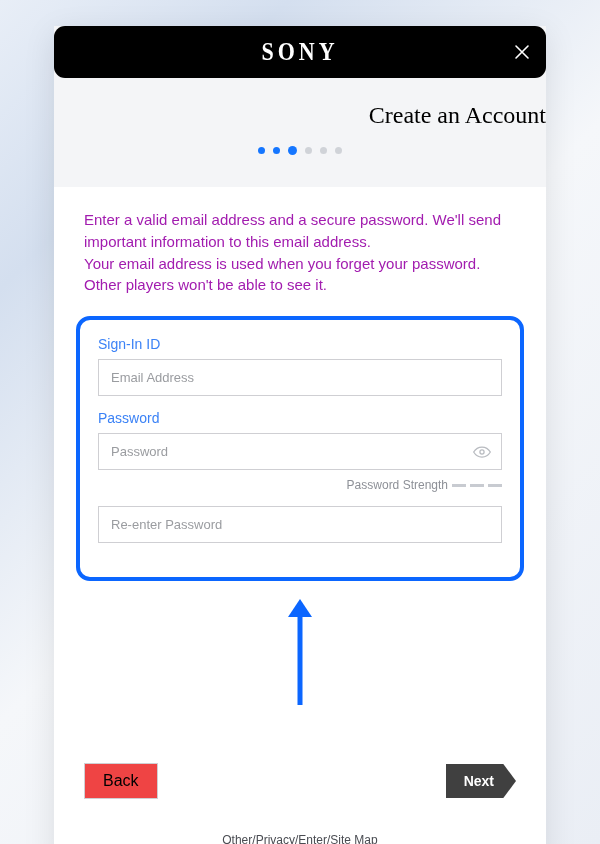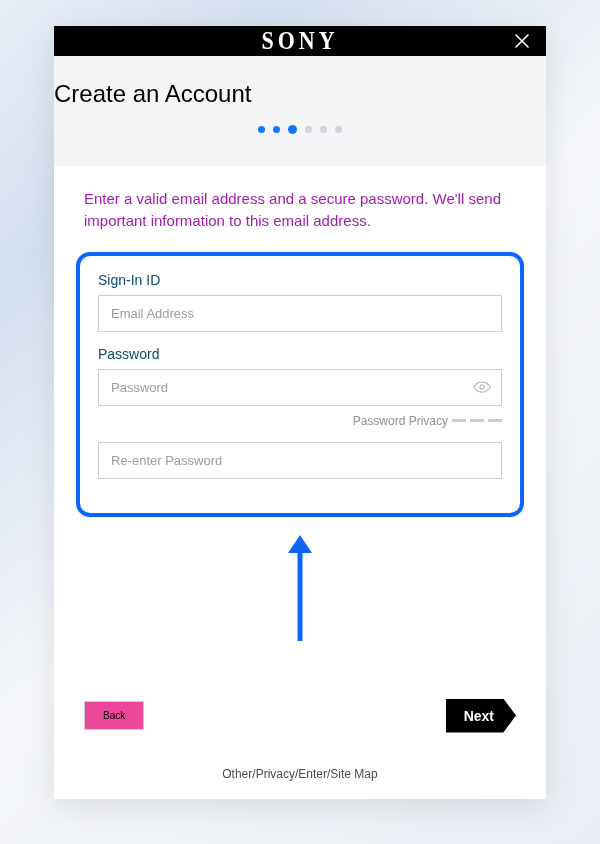--- a/index.html
+++ b/index.html
@@ -15,25 +15,26 @@
       position: absolute;
       left: 50%;
       top: 26px;
       transform: translateX(-50%);
       width: 492px;
       background: #f4f5f7;
       box-shadow: 0 8px 30px rgba(0,0,0,0.1);
     }
     .topbar {
       background: #000;
-      height: 30px;
+      height: 52px;
       display: flex;
       align-items: center;
       justify-content: center;
       position: relative;
+      border-radius: 11px;
     }
     .logo {
       color: #fff;
       font-family: "Times New Roman", serif;
       font-weight: bold;
       letter-spacing: 4px;
       font-size: 22px;
       transform: scaleY(1.1);
     }
     .close {
@@ -42,21 +43,22 @@
       top: 50%;
       transform: translateY(-50%);
       color: #fff;
       width: 20px;
       height: 20px;
       cursor: pointer;
     }
     .close svg { width: 20px; height: 20px; }
     .header {
       padding: 24px 0 10px;
-      text-align: left;
+      text-align: right;
+      font-family: Liberation Serif, serif;
     }
     .header h1 {
       font-weight: 400;
       font-size: 24px;
       color: #000;
     }
     .stepper {
       display: flex;
       gap: 8px;
       justify-content: center;
@@ -79,21 +81,21 @@
       margin-bottom: 20px;
     }
     .highlight-box {
       border: 4px solid #0b66ff;
       border-radius: 14px;
       padding: 16px 18px 22px;
       margin: 0 -8px;
     }
     .field-label {
       font-size: 14px;
-      color: #0c4a6e;
+      color: #3b82f6;
       margin-bottom: 7px;
     }
     .field-group { margin-bottom: 14px; }
     .input {
       width: 100%;
       border: 1px solid #cfcfd3;
       padding: 10px 12px;
       font-size: 13px;
       color: #404040;
       background: #fff;
@@ -129,27 +131,27 @@
     .arrow svg { width: 40px; height: 110px; }
     .actions {
       display: flex;
       justify-content: space-between;
       align-items: center;
       padding: 0 30px 24px;
       background: #fff;
     }
     .back-btn {
       border: 1px solid #cfcfd3;
-      background: #ec4899;
+      background: #ef4444;
       padding: 8px 18px;
-      font-size: 10px;
+      font-size: 16px;
       cursor: pointer;
     }
     .next-btn {
-      background: #000000;
+      background: #404040;
       color: #fff;
       border: none;
       padding: 9px 22px 9px 18px;
       font-size: 14px;
       font-weight: 600;
       cursor: pointer;
       clip-path: polygon(0 0, 82% 0, 100% 50%, 82% 100%, 0 100%);
     }
     .footer {
       background: #fff;
@@ -183,20 +185,21 @@
       <span class="dot"></span>
       <span class="dot"></span>
       <span class="dot"></span>
     </div>
   </div>
 
   <div class="content">
 
     <div class="instructions">
       <span>Enter a valid email address and a secure password. We'll send important information to this email address.</span><br>
+      <span>Your email address is used when you forget your password. Other players won't be able to see it.</span>
     </div>
 
     <div class="highlight-box">
 
       <div class="field-group">
         <div class="field-label">Sign-In ID</div>
         <input class="input" type="text" placeholder="Email Address" style="">
       </div>
 
       <div class="field-group">
@@ -204,21 +207,21 @@
         <div class="input-wrap">
           <input class="input" type="password" placeholder="Password" style="">
           <span class="eye">
             <svg viewBox="0 0 24 24" fill="none">
                 <path d="M2 12s3.5-6 10-6 10 6 10 6-3.5 6-10 6S2 12 2 12z" stroke="#b8bbc0" stroke-width="1.5"></path>
                 <circle cx="12" cy="12" r="2.5" stroke="#b8bbc0" stroke-width="1.5"></circle>
               </svg>
           </span>
         </div>
         <div class="strength">
-          <span>Password Privacy</span>
+          <span>Password Strength</span>
           <span class="bar"></span>
           <span class="bar"></span>
           <span class="bar"></span>
         </div>
       </div>
 
       <div class="field-group" style="margin-bottom:12px">
         <input class="input" type="password" placeholder="Re-enter Password" style="">
       </div>
 

